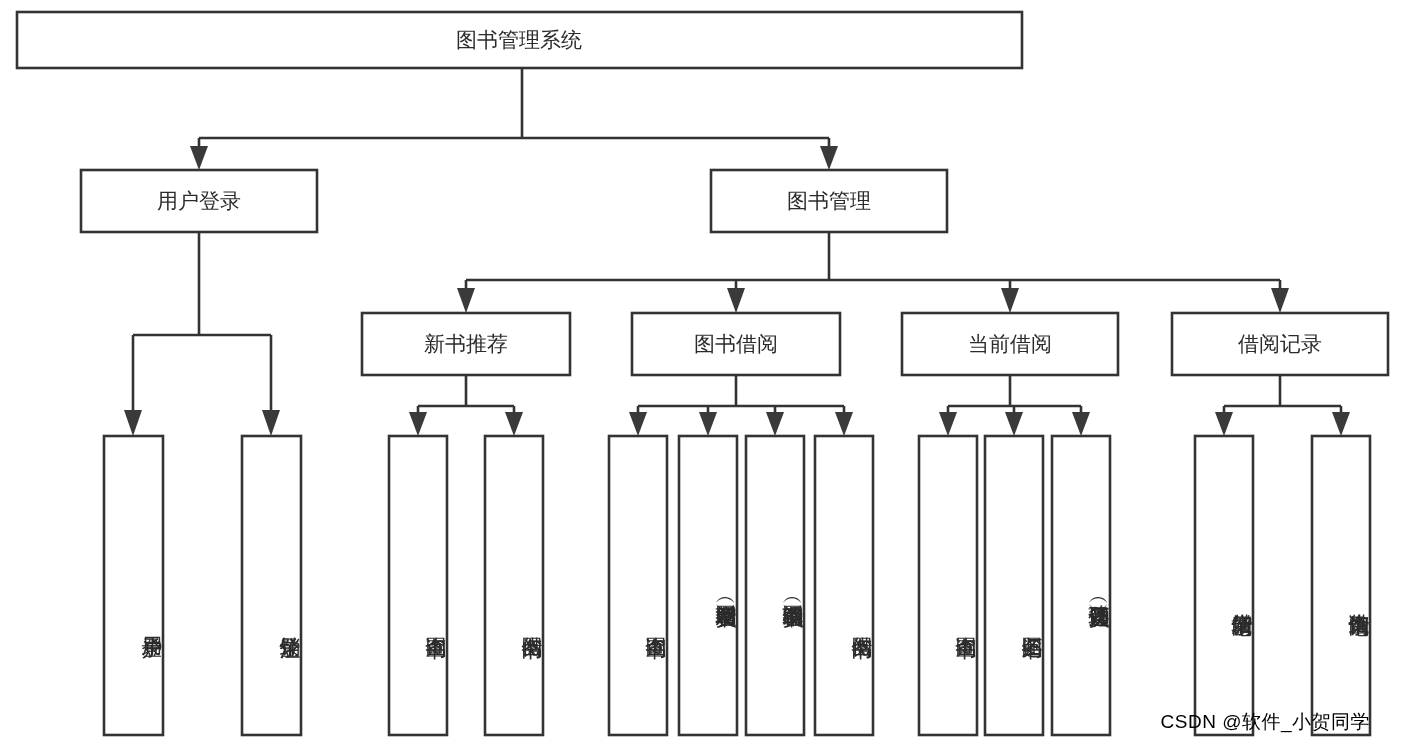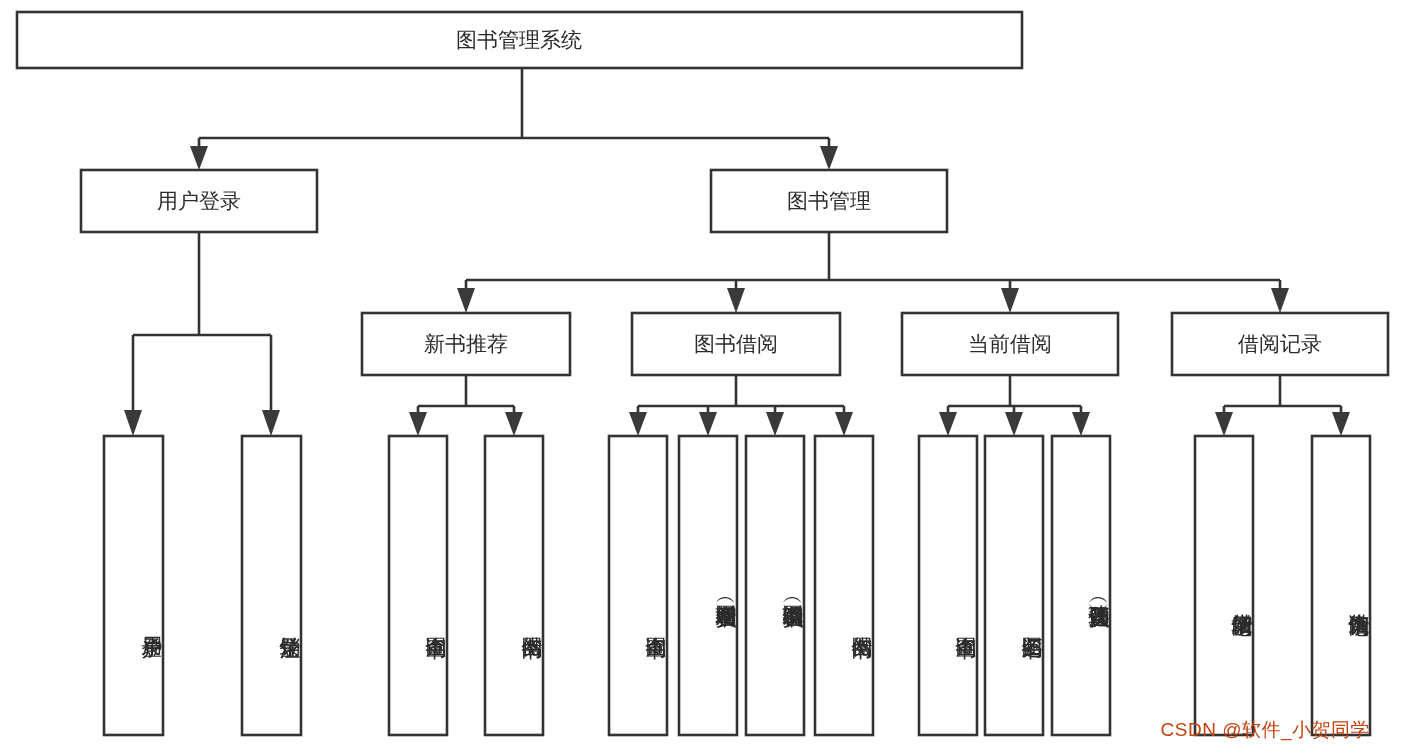--- a/index.html
+++ b/index.html
@@ -61,24 +61,24 @@
     color: #2b2b2b;
     writing-mode: vertical-rl;
     text-orientation: upright;
     letter-spacing: 0.02em;
     pointer-events: none;
     box-sizing: border-box;
   }
   .watermark {
     position: absolute;
     right: 8px;
-    bottom: 4px;
+    bottom: 12px;
     font-family: "Liberation Sans", "DejaVu Sans", sans-serif;
     font-size: 19px;
-    color: #c2410c;
+    color: #000000;
     white-space: nowrap;
     letter-spacing: 0.5px;
   }
 </style>
 </head>
 <body>
 
 <div id="diagram-root">
 
   <svg class="diagram-canvas" viewBox="0 0 1405 747" xmlns="http://www.w3.org/2000/svg">

